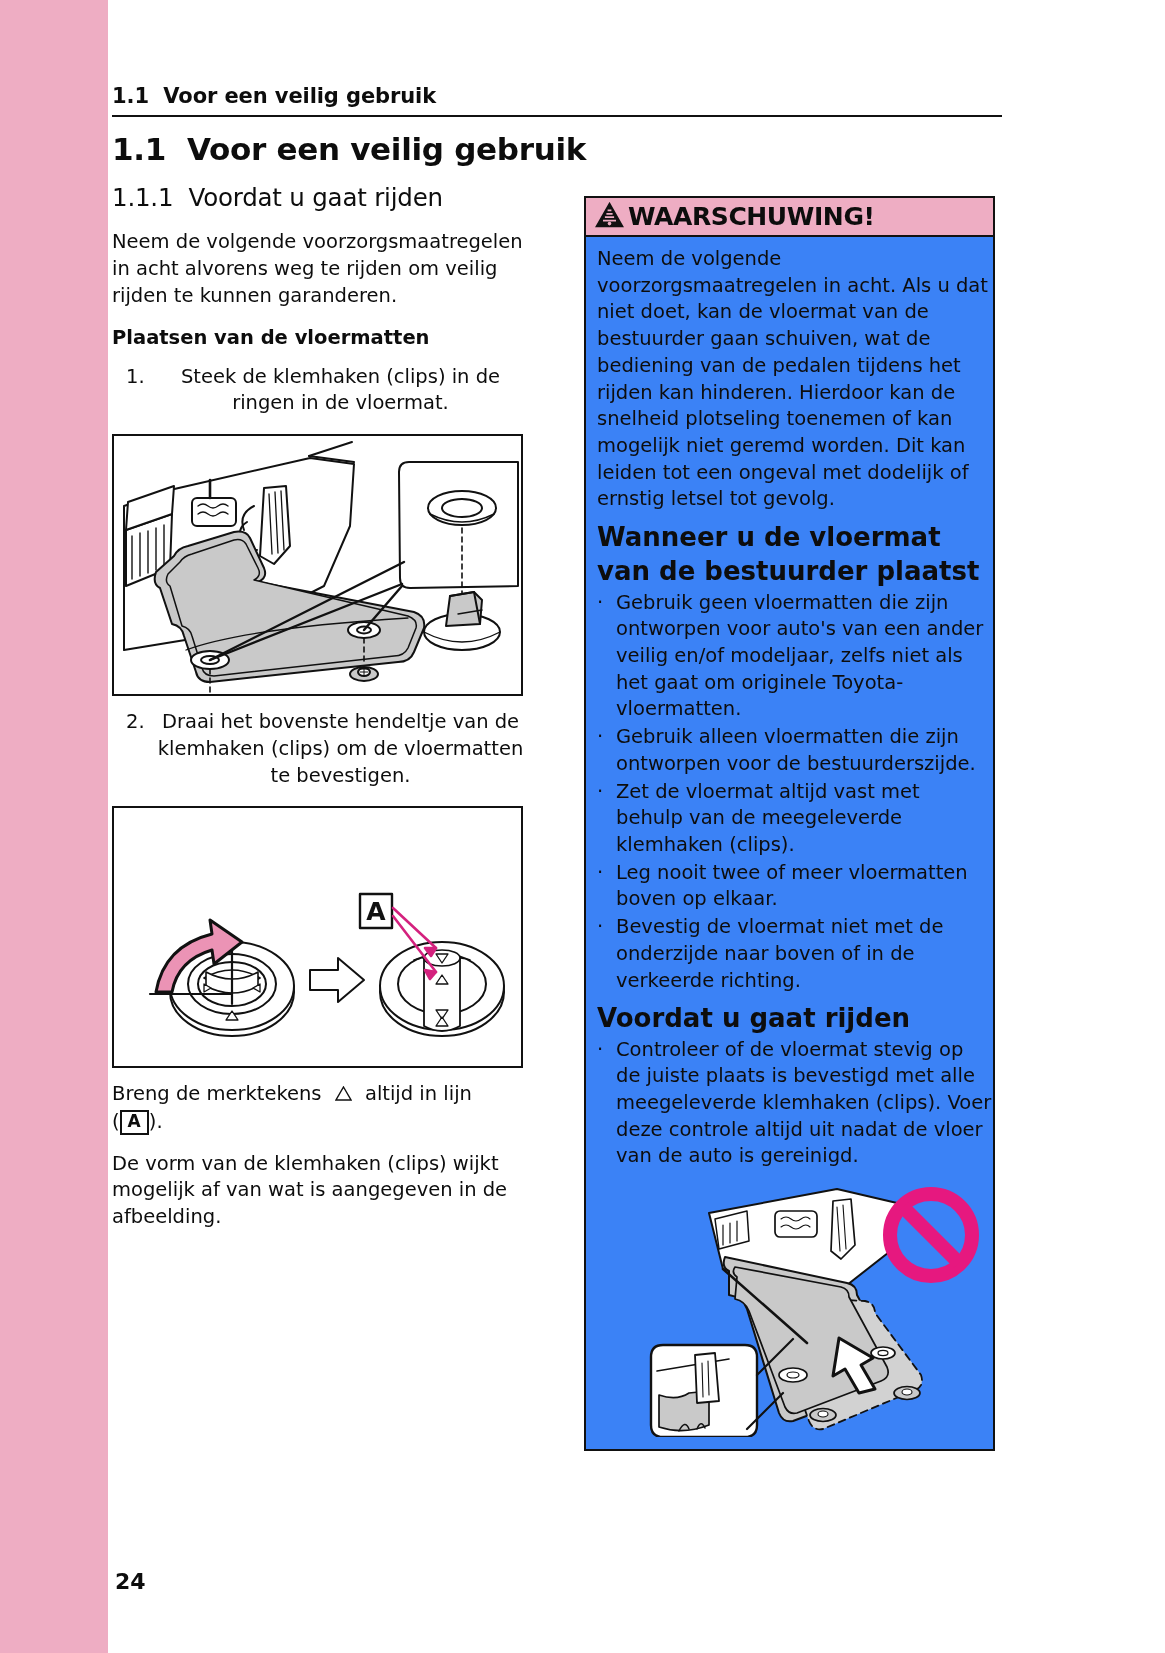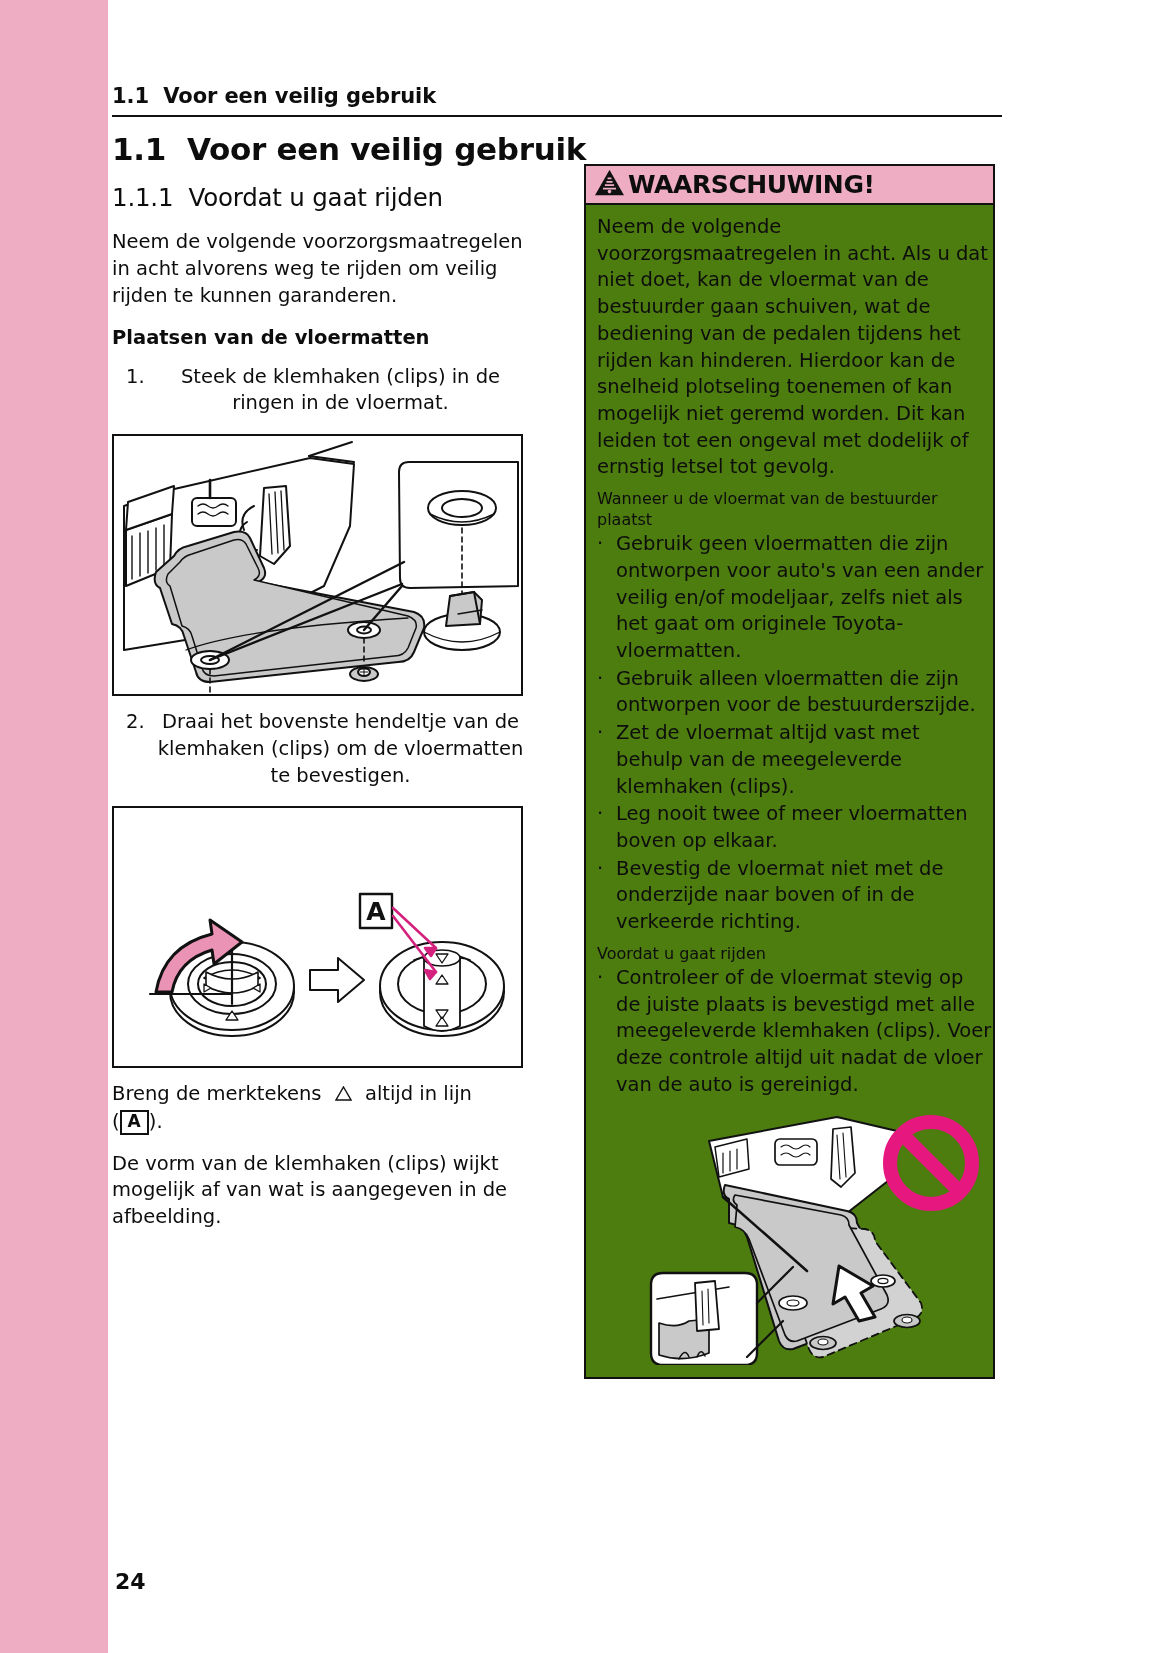--- a/index.html
+++ b/index.html
@@ -70,36 +70,36 @@
   .inline-tri {
     display:inline-block; vertical-align:-1px; margin:0 7px;
   }
   .badge-a {
     display:inline-block; border:2px solid #111; padding:0px 6px 1px 6px;
     font-weight:bold; font-size:17px; line-height:1.15;
     vertical-align:1px;
   }
   
   #warning-box {
-    width:411px; border:2.4px solid #111; background:#4d7c0f;
+    width:411px; border:2.4px solid #111; background:#3b82f6;margin-top:32px;
   }
   #warning-head {
     background:#eeadc3; border-bottom:2.4px solid #111;
     height:39px; display:flex; align-items:center; padding-left:9px;
   }
   #warning-head .wh-label {
     font-size:25px; font-weight:bold; letter-spacing:-0.4px;
     margin-left:4px; white-space:pre;
   }
   #warning-body { padding:9px 1px 12px 11px; }
   #warning-body p.w-para {
     margin:0 0 2px 0; font-size:19.5px; line-height:1.37;
   }
   #warning-body h4.w-head {
-    margin:7px 0 1px 0; font-size:16px; font-weight:normal; line-height:1.32;
+    margin:7px 0 1px 0; font-size:26px; font-weight:bold; line-height:1.32;
   }
   ul.w-list { margin:0 0 0 0; padding:0; list-style:none; }
   ul.w-list li {
     display:flex; font-size:19.5px; line-height:1.37; margin-bottom:1px;
   }
   ul.w-list li .bullet { flex:0 0 auto; width:19px; text-align:left; }
   ul.w-list li .txt { flex:1 1 auto; }
   #fig-warning { width:100%; height:258px; position:relative; margin-top:9px; }
   
   #page-number {

